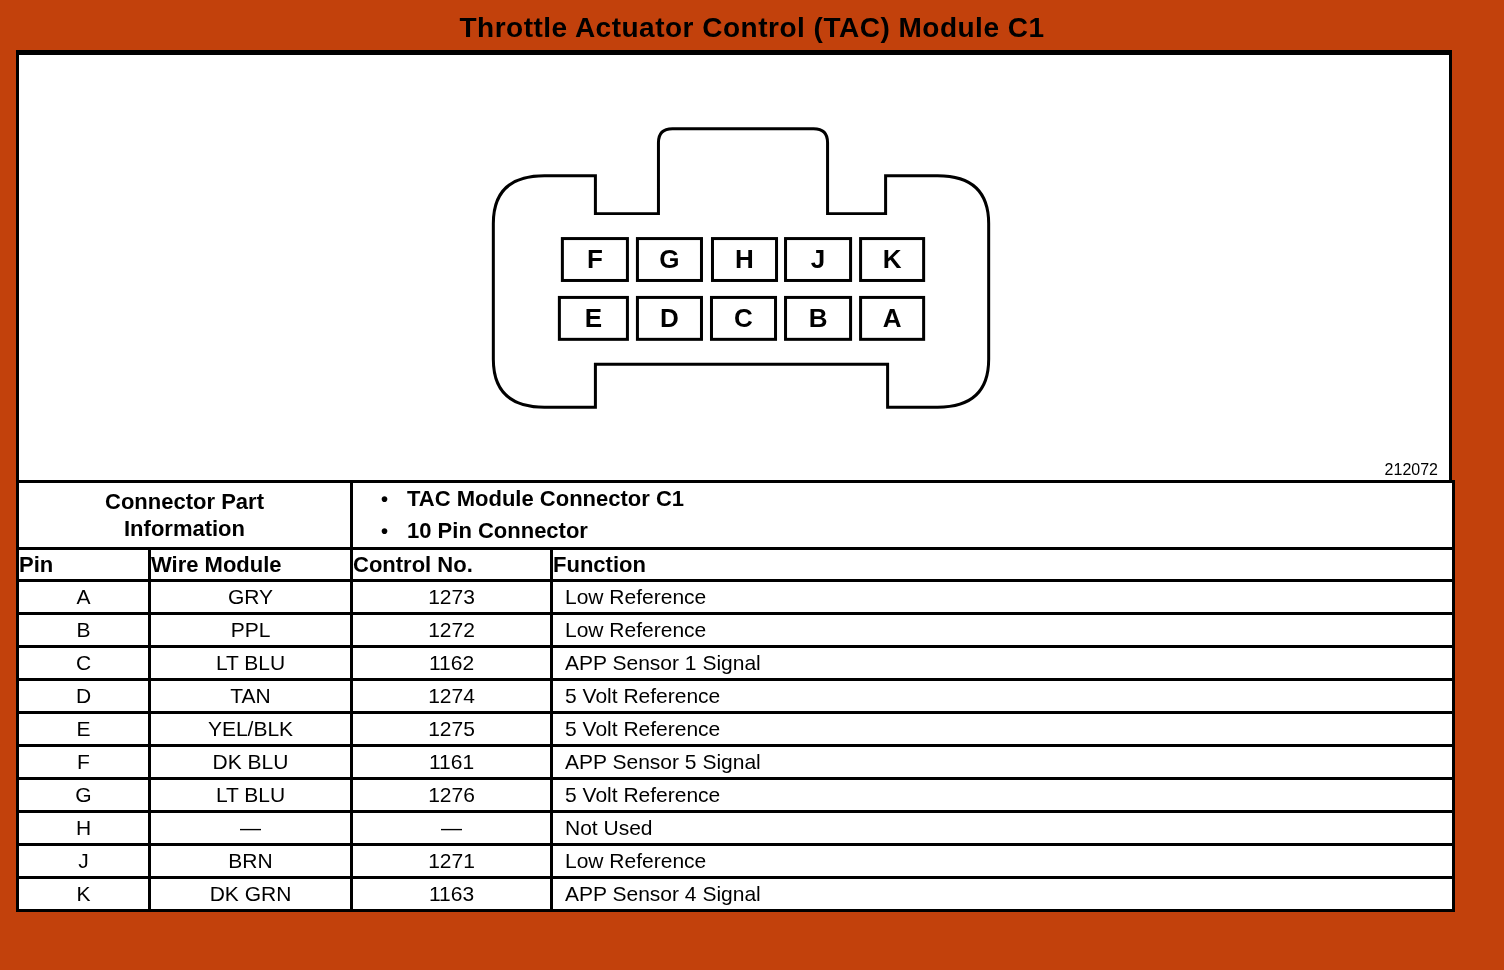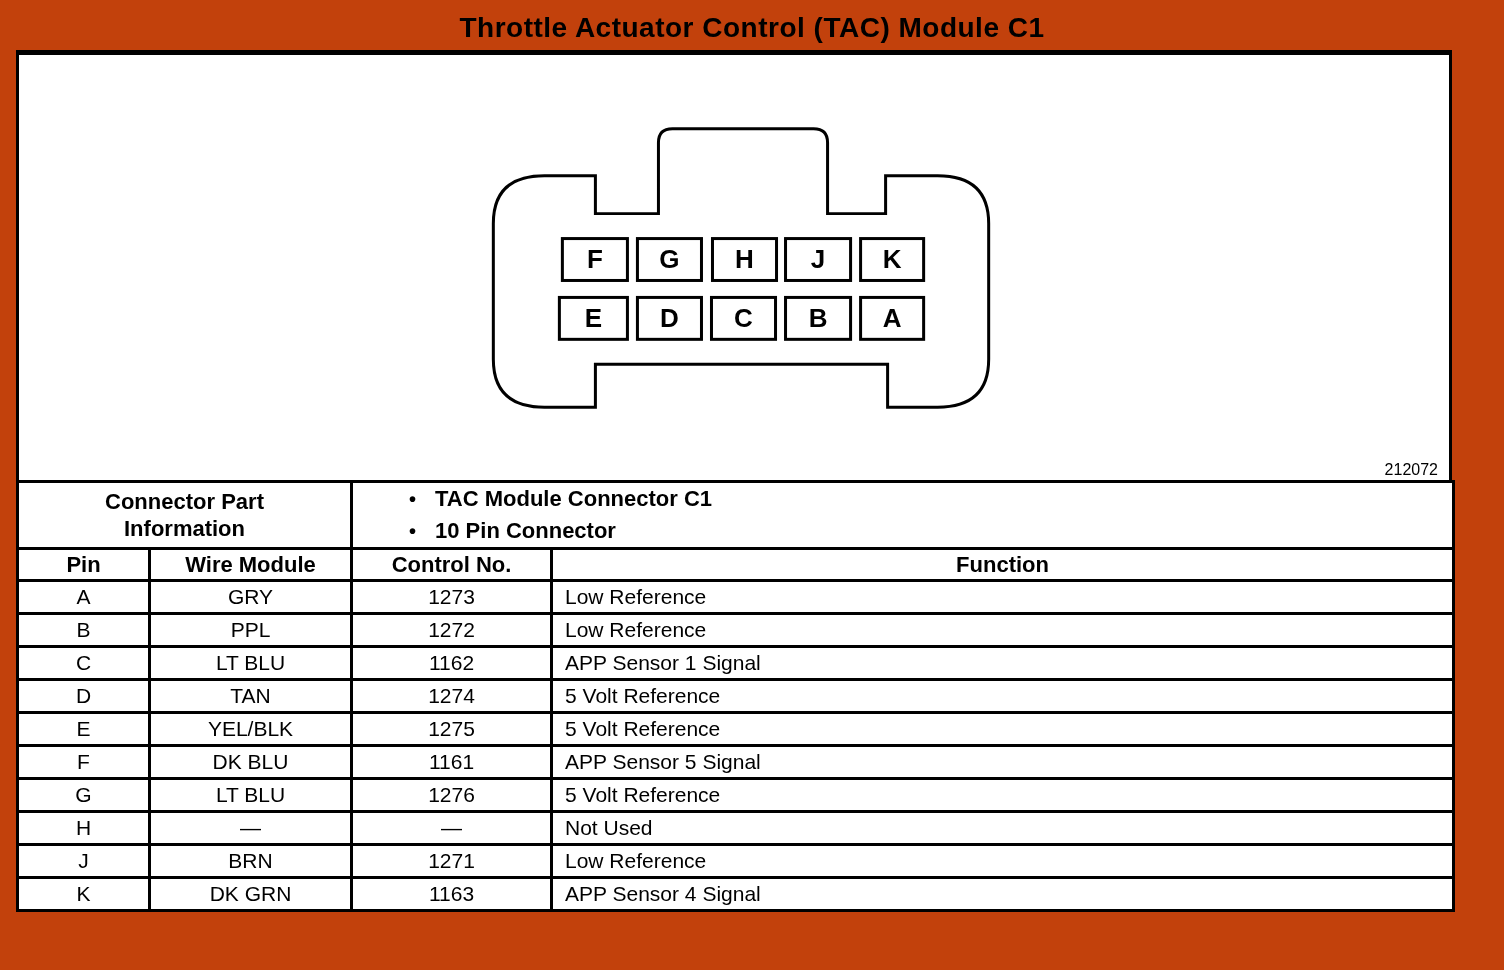--- a/index.html
+++ b/index.html
@@ -95,31 +95,31 @@
     font-weight: bold;
     font-size: 22px;
     line-height: 27px;
   }
   .bullets-cell {
     text-align: left;
     font-weight: bold;
     font-size: 22px;
   }
   .bullet-line {
-    padding-left: 56px;
+    padding-left: 28px;
     line-height: 32px;
     white-space: nowrap;
   }
   .bullet-dot {
     display: inline-block;
     width: 26px;
     font-size: 20px;
   }
   tr.header-row th {
-    text-align: center;
+    text-align: left;
     font-weight: bold;
     font-size: 22px;
   }
   tr.data-row td {
     font-size: 21px;
     text-align: center;
   }
   tr.data-row td.function-cell {
     text-align: left;
     padding-left: 12px;

